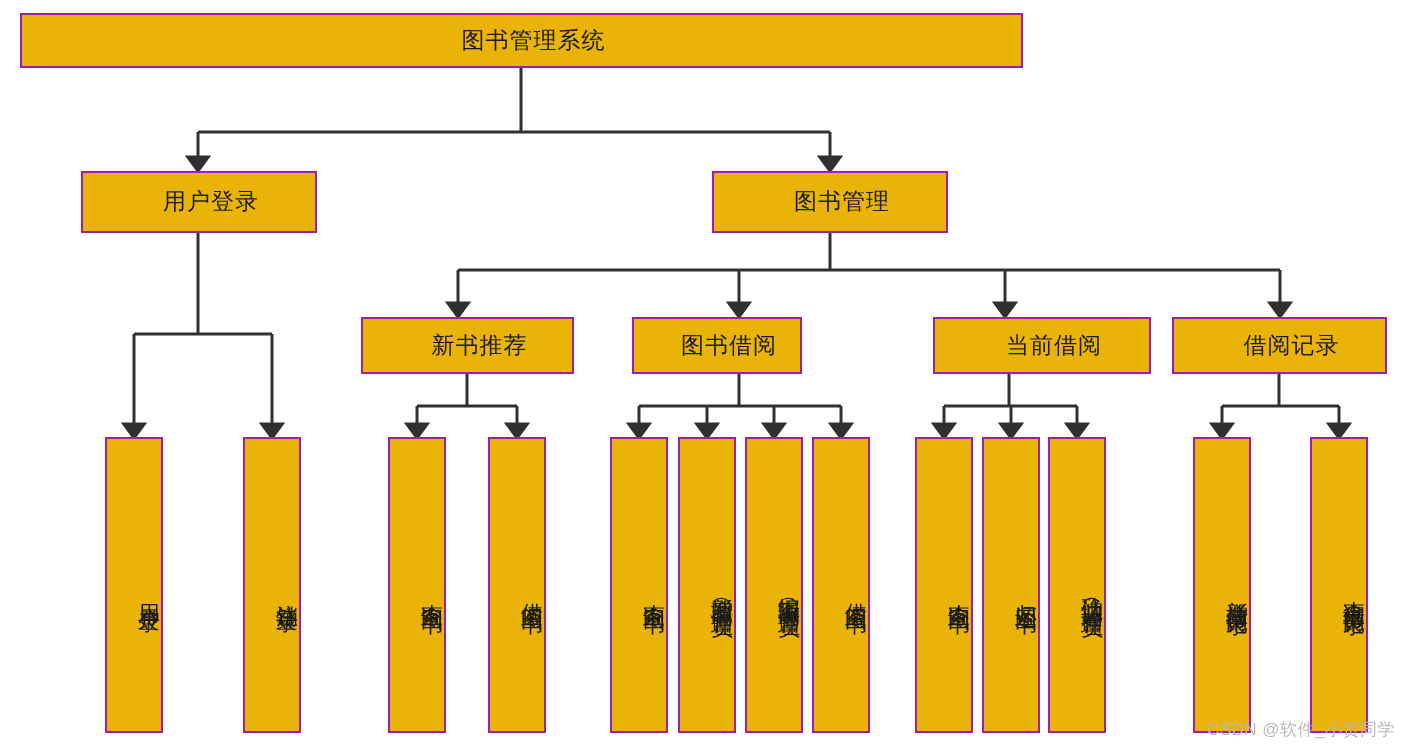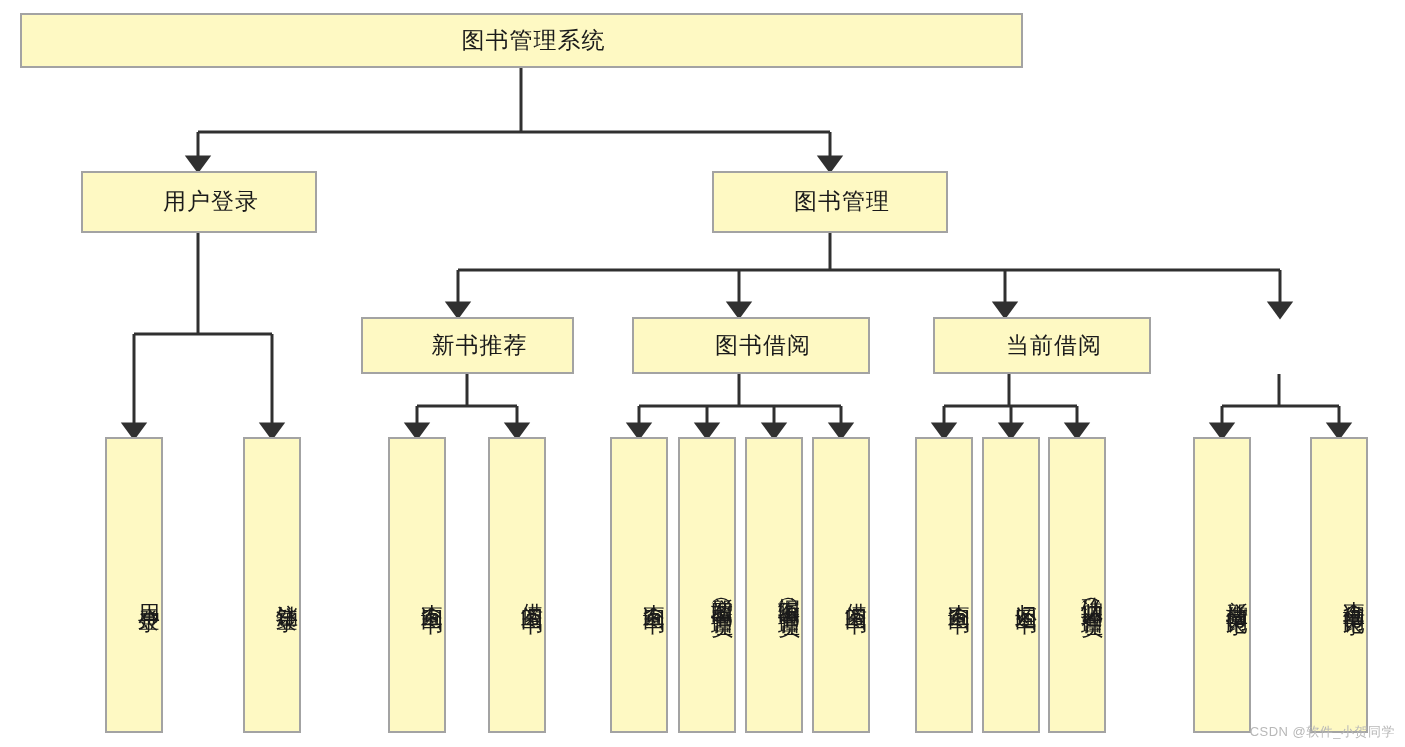--- a/index.html
+++ b/index.html
@@ -22,22 +22,22 @@
     position: absolute;
     left: 0;
     top: 0;
     width: 1405px;
     height: 747px;
     pointer-events: none;
   }
   .node {
     position: absolute;
     box-sizing: border-box;
-    border: 2px solid #a3a3a3;
-    background: #fef9c3;
+    border: 2px solid #a21caf;
+    background: #eab308;
     display: flex;
     align-items: center;
     justify-content: center;
     color: #1a1a1a;
     z-index: 2;
     padding-left: 24px;
   }
   .node.horiz {
     font-size: 23px;
     letter-spacing: 1px;
@@ -55,21 +55,21 @@
   }
   .node.vert > span {
     writing-mode: vertical-rl;
     text-orientation: upright;
     display: block;
   }
   #watermark {
     position: absolute;
     right: 10px;
     bottom: 6px;
-    font-size: 13px;
+    font-size: 17px;
     color: #b8b8b8;
     letter-spacing: 0.5px;
     z-index: 3;
     white-space: nowrap;
   }
 </style>
 </head>
 <body>
 
 <div id="canvas">
@@ -134,26 +134,29 @@
   <div class="node horiz" style="left:81px; top:171px; width:236px; height:62px;">
     <span>用户登录</span>
   </div>
   <div class="node horiz" style="left:361px; top:317px; width:213px; height:57px;">
     <span>新书推荐</span>
   </div>
 
   <div class="node horiz" style="left:712px; top:171px; width:236px; height:62px;">
     <span>图书管理</span>
   </div>
-  <div class="node horiz" style="left:632px; top:317px; width:238px; height:57px;">
+  <div class="node horiz" style="left:632px; top:317px; width:170px; height:57px;">
     <span>图书借阅</span>
   </div>
   <div class="node horiz" style="left:901px; top:317px; width:218px; height:57px;margin-left:32px;">
     <span>当前借阅</span>
   </div>
+  <div class="node horiz" style="left:1172px; top:317px; width:215px; height:57px;">
+    <span>借阅记录</span>
+  </div>
 
   <div class="node vert" style="left:105px; top:437px; width:58px; height:296px;">
     <span>用户登录</span>
   </div>
   <div class="node vert" style="left:243px; top:437px; width:58px; height:296px;">
     <span>注销登录</span>
   </div>
 
   <div class="node vert" style="left:388px; top:437px; width:58px; height:296px;">
     <span>查询图书</span>

